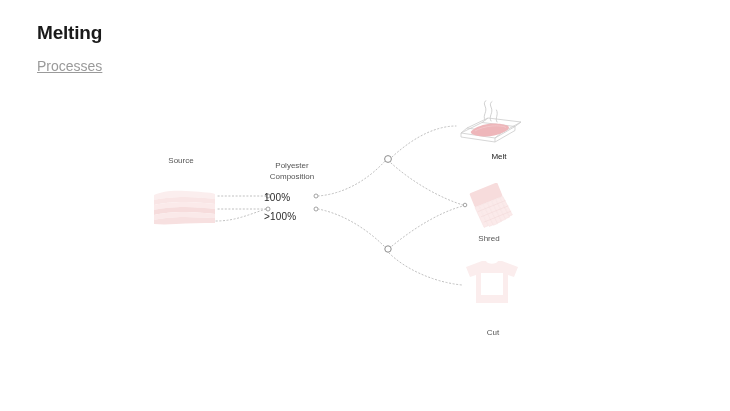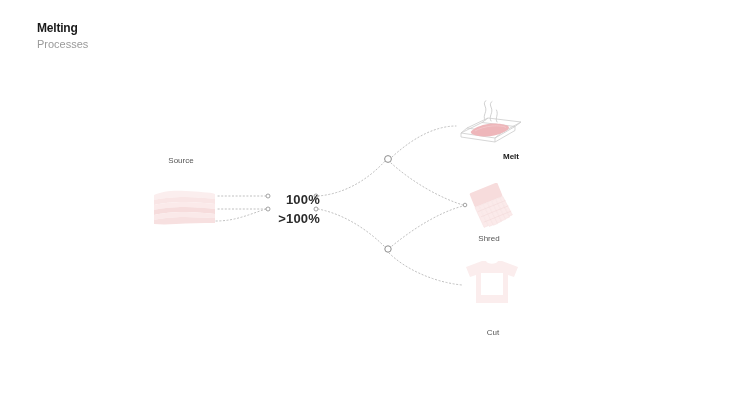--- a/index.html
+++ b/index.html
@@ -9,52 +9,52 @@
     font-family:"Liberation Sans", sans-serif;
     position:relative;
     overflow:hidden;
     -webkit-font-smoothing:antialiased;
   }
   .canvas{position:absolute;inset:0;}
 
   
   .header{position:absolute;left:37px;top:22px;}
   .title{
-    font-size:12px;font-weight:bold;color:#1a1a1a;
+    font-size:19px;font-weight:bold;color:#1a1a1a;
     letter-spacing:-0.2px;line-height:1.15;
   }
   .subtitle{
-    font-size:11px;color:#9a9a9a;font-weight:normal;
-    margin-top:2px;line-height:1.15;
+    font-size:14px;color:#9a9a9a;font-weight:normal;
+    margin-top:14px;line-height:1.15;text-decoration:underline;
   }
 
   
   .flow{position:absolute;left:0;top:0;width:730px;height:411px;}
 
   
   .col-caption{
     position:absolute;font-size:8px;color:#555;text-align:center;
     line-height:1.35;
   }
   #cap-source{left:148px;top:156px;width:66px;}
   #cap-poly{left:256px;top:161px;width:72px;}
 
   
   .comp-val{
-    position:absolute;font-size:13px;color:#2b2b2b;font-weight:bold;
-    text-align:right;width:56px;letter-spacing:0.2px;
+    position:absolute;font-size:10px;color:#2b2b2b;font-weight:normal;
+    text-align:left;width:56px;letter-spacing:0.2px;
   }
   #val-100{left:264px;top:192px;}
   #val-gt100{left:264px;top:211px;}
 
   
   .out-label{
     position:absolute;font-size:8px;text-align:center;width:80px;
   }
-  #lab-melt{left:471px;top:152px;color:#1a1a1a;font-weight:bold;}
+  #lab-melt{left:459px;top:152px;color:#1a1a1a;font-weight:normal;}
   #lab-shred{left:449px;top:234px;color:#555;}
   #lab-cut{left:453px;top:328px;color:#555;}
 
   
   .icon{position:absolute;}
   #icon-source{left:152px;top:189px;width:66px;height:38px;}
   #icon-melt{left:455px;top:100px;width:72px;height:48px;}
   #icon-shred{left:456px;top:183px;width:72px;height:48px;}
   #icon-cut{left:462px;top:258px;width:60px;height:50px;}
 </style>
@@ -162,20 +162,24 @@
   </div>
 
   <div class="icon" id="icon-cut">
     <svg viewBox="0 0 60 50" width="60" height="50" xmlns="http://www.w3.org/2000/svg">
       <path d="M20 3 L24 3 C25.5 6.5 34.5 6.5 36 3 L40 3 L56 9 L52 19 L46 17 L46 45 L14 45 L14 17 L8 19 L4 9 Z" fill="#fbeded"></path>
       <rect x="19" y="15" width="22" height="22" fill="#ffffff"></rect>
     </svg>
   </div>
 
   <div class="col-caption" id="cap-source">Source</div>
+  <div class="col-caption" id="cap-poly">
+    <span>Polyester</span><br>
+    <span>Composition</span>
+  </div>
 
   <div class="comp-val" id="val-100">100%</div>
   <div class="comp-val" id="val-gt100">&gt;100%</div>
 
   <div class="out-label" id="lab-melt">Melt</div>
   <div class="out-label" id="lab-shred">Shred</div>
   <div class="out-label" id="lab-cut">Cut</div>
 
 </div>
 

